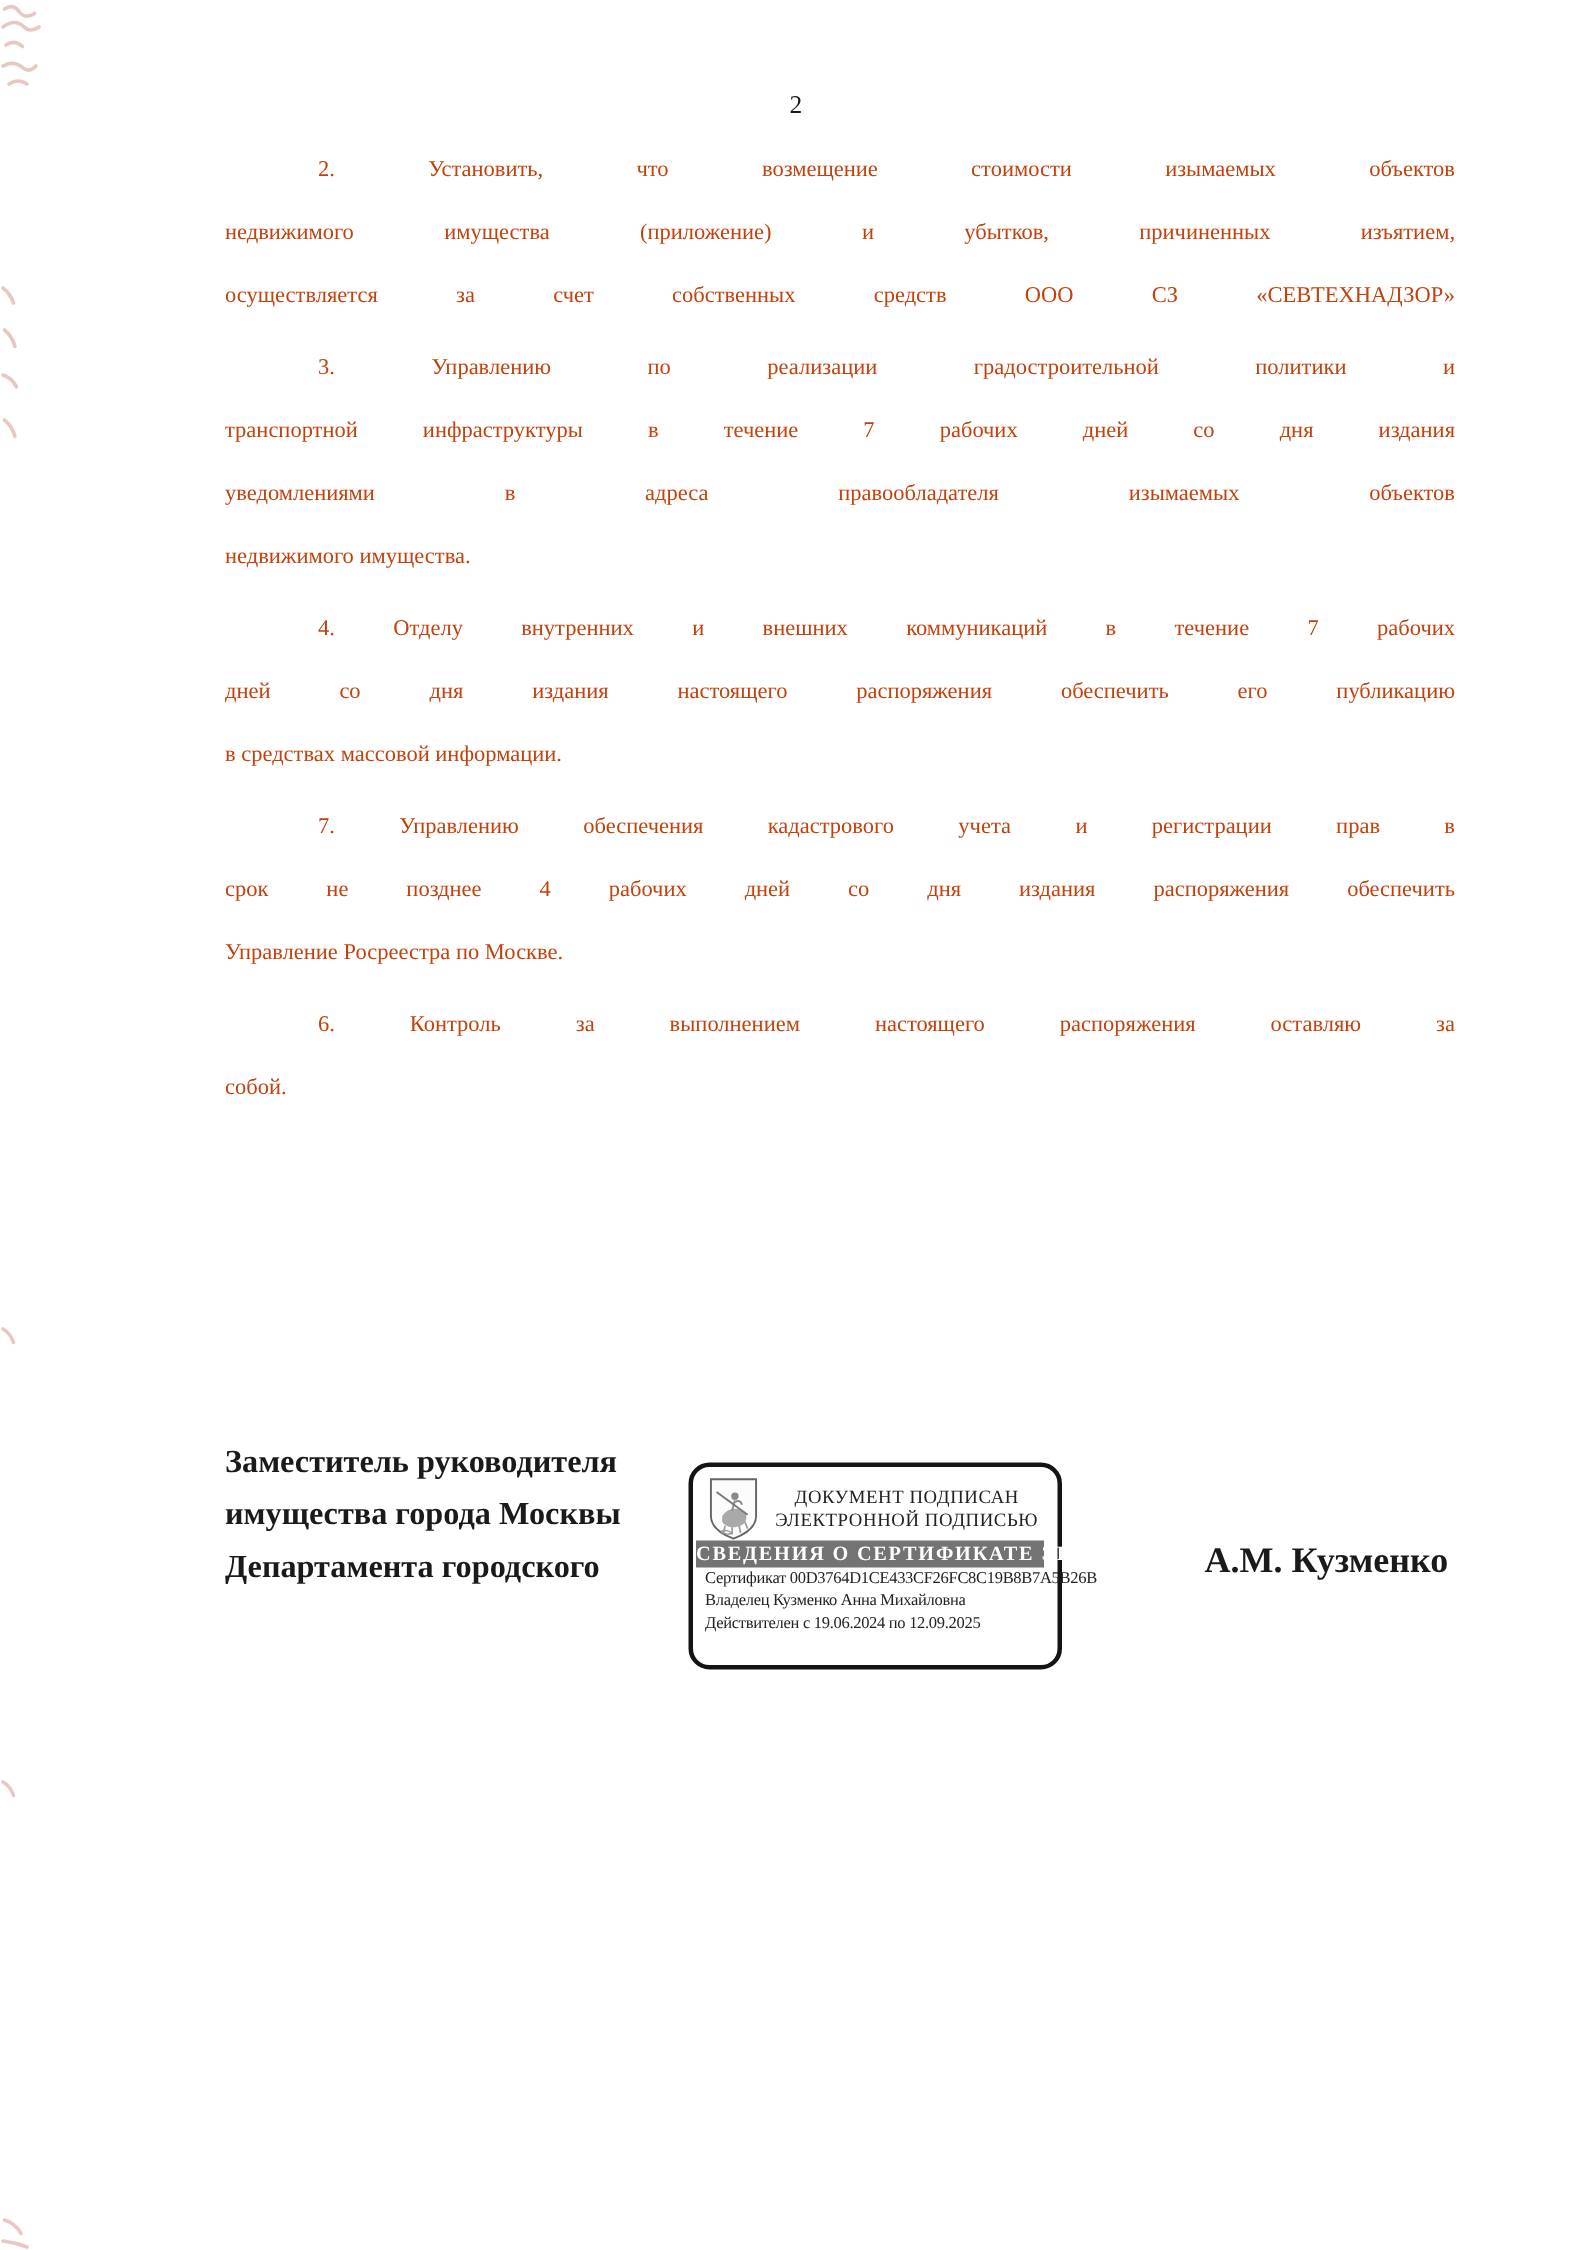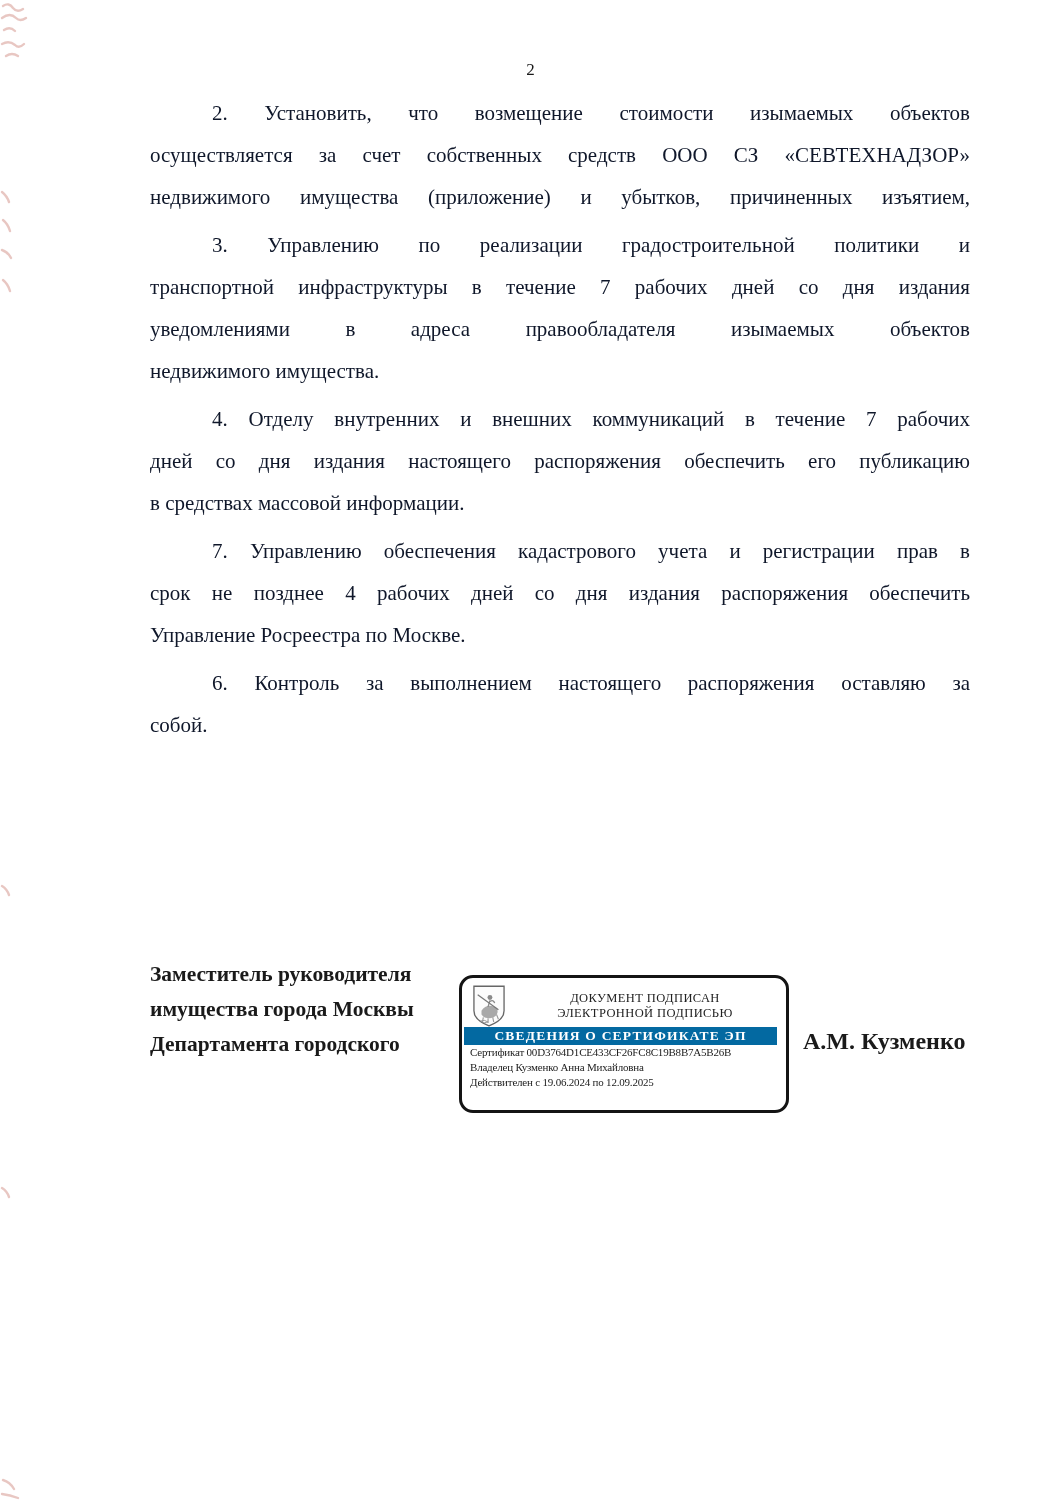--- a/index.html
+++ b/index.html
@@ -29,26 +29,26 @@
     position: absolute;
     top: 92px;
     left: 150px;
     width: 820px;
   }
   .paragraph {
     margin: 0 0 6px 0;
   }
   .paragraph .line {
     display: block;
-    font-size: 21px;
+    font-size: 15px;
     line-height: 42px;
     text-align: justify;
     text-align-last: justify;
     white-space: nowrap;
-    color: #0f172a;
+    color: #c2410c;
   }
   .paragraph .line.first {
     text-indent: 62px;
   }
   .paragraph .line.last {
     text-align-last: left;
     white-space: normal;
   }
   .signature-block {
     position: absolute;
@@ -67,21 +67,21 @@
     left: 803px;
     top: 1028px;
     font-size: 24px;
     font-weight: bold;
     white-space: nowrap;
   }
   .stamp {
     position: absolute;
     left: 459px;
     top: 975px;
-    width: 330px;
+    width: 249px;
     height: 138px;
     border: 3px solid #141414;
     border-radius: 14px;
     box-sizing: border-box;
     background: #ffffff;
   }
   .stamp-emblem {
     position: absolute;
     left: 11px;
     top: 7px;
@@ -101,21 +101,21 @@
     letter-spacing: 0.4px;
     color: #222222;
     white-space: nowrap;
   }
   .stamp-banner {
     position: absolute;
     left: 2px;
     right: 9px;
     top: 49px;
     height: 18px;
-    background: #0369a1;
+    background: #737373;
     color: #ffffff;
     font-weight: bold;
     font-size: 13.5px;
     line-height: 18px;
     text-align: center;
     letter-spacing: 1.2px;
     white-space: nowrap;
   }
   .stamp-info {
     position: absolute;
@@ -141,22 +141,22 @@
 </head>
 <body>
 
 <div class="page">
 
   <div class="page-number">2</div>
 
   <div class="doc-body">
       <div class="paragraph">
         <div class="line first">2. Установить, что возмещение стоимости изымаемых объектов</div>
+        <div class="line">недвижимого имущества (приложение) и убытков, причиненных изъятием,</div>
         <div class="line">осуществляется за счет собственных средств ООО СЗ «СЕВТЕХНАДЗОР»</div>
-        <div class="line">недвижимого имущества (приложение) и убытков, причиненных изъятием,</div>
       </div>
       <div class="paragraph">
         <div class="line first">3. Управлению по реализации градостроительной политики и</div>
         <div class="line">транспортной инфраструктуры в течение 7 рабочих дней со дня издания</div>
         <div class="line">уведомлениями в адреса правообладателя изымаемых объектов</div>
         <div class="line last">недвижимого имущества.</div>
       </div>
       <div class="paragraph">
         <div class="line first">4. Отделу внутренних и внешних коммуникаций в течение 7 рабочих</div>
         <div class="line">дней со дня издания настоящего распоряжения обеспечить его публикацию</div>

